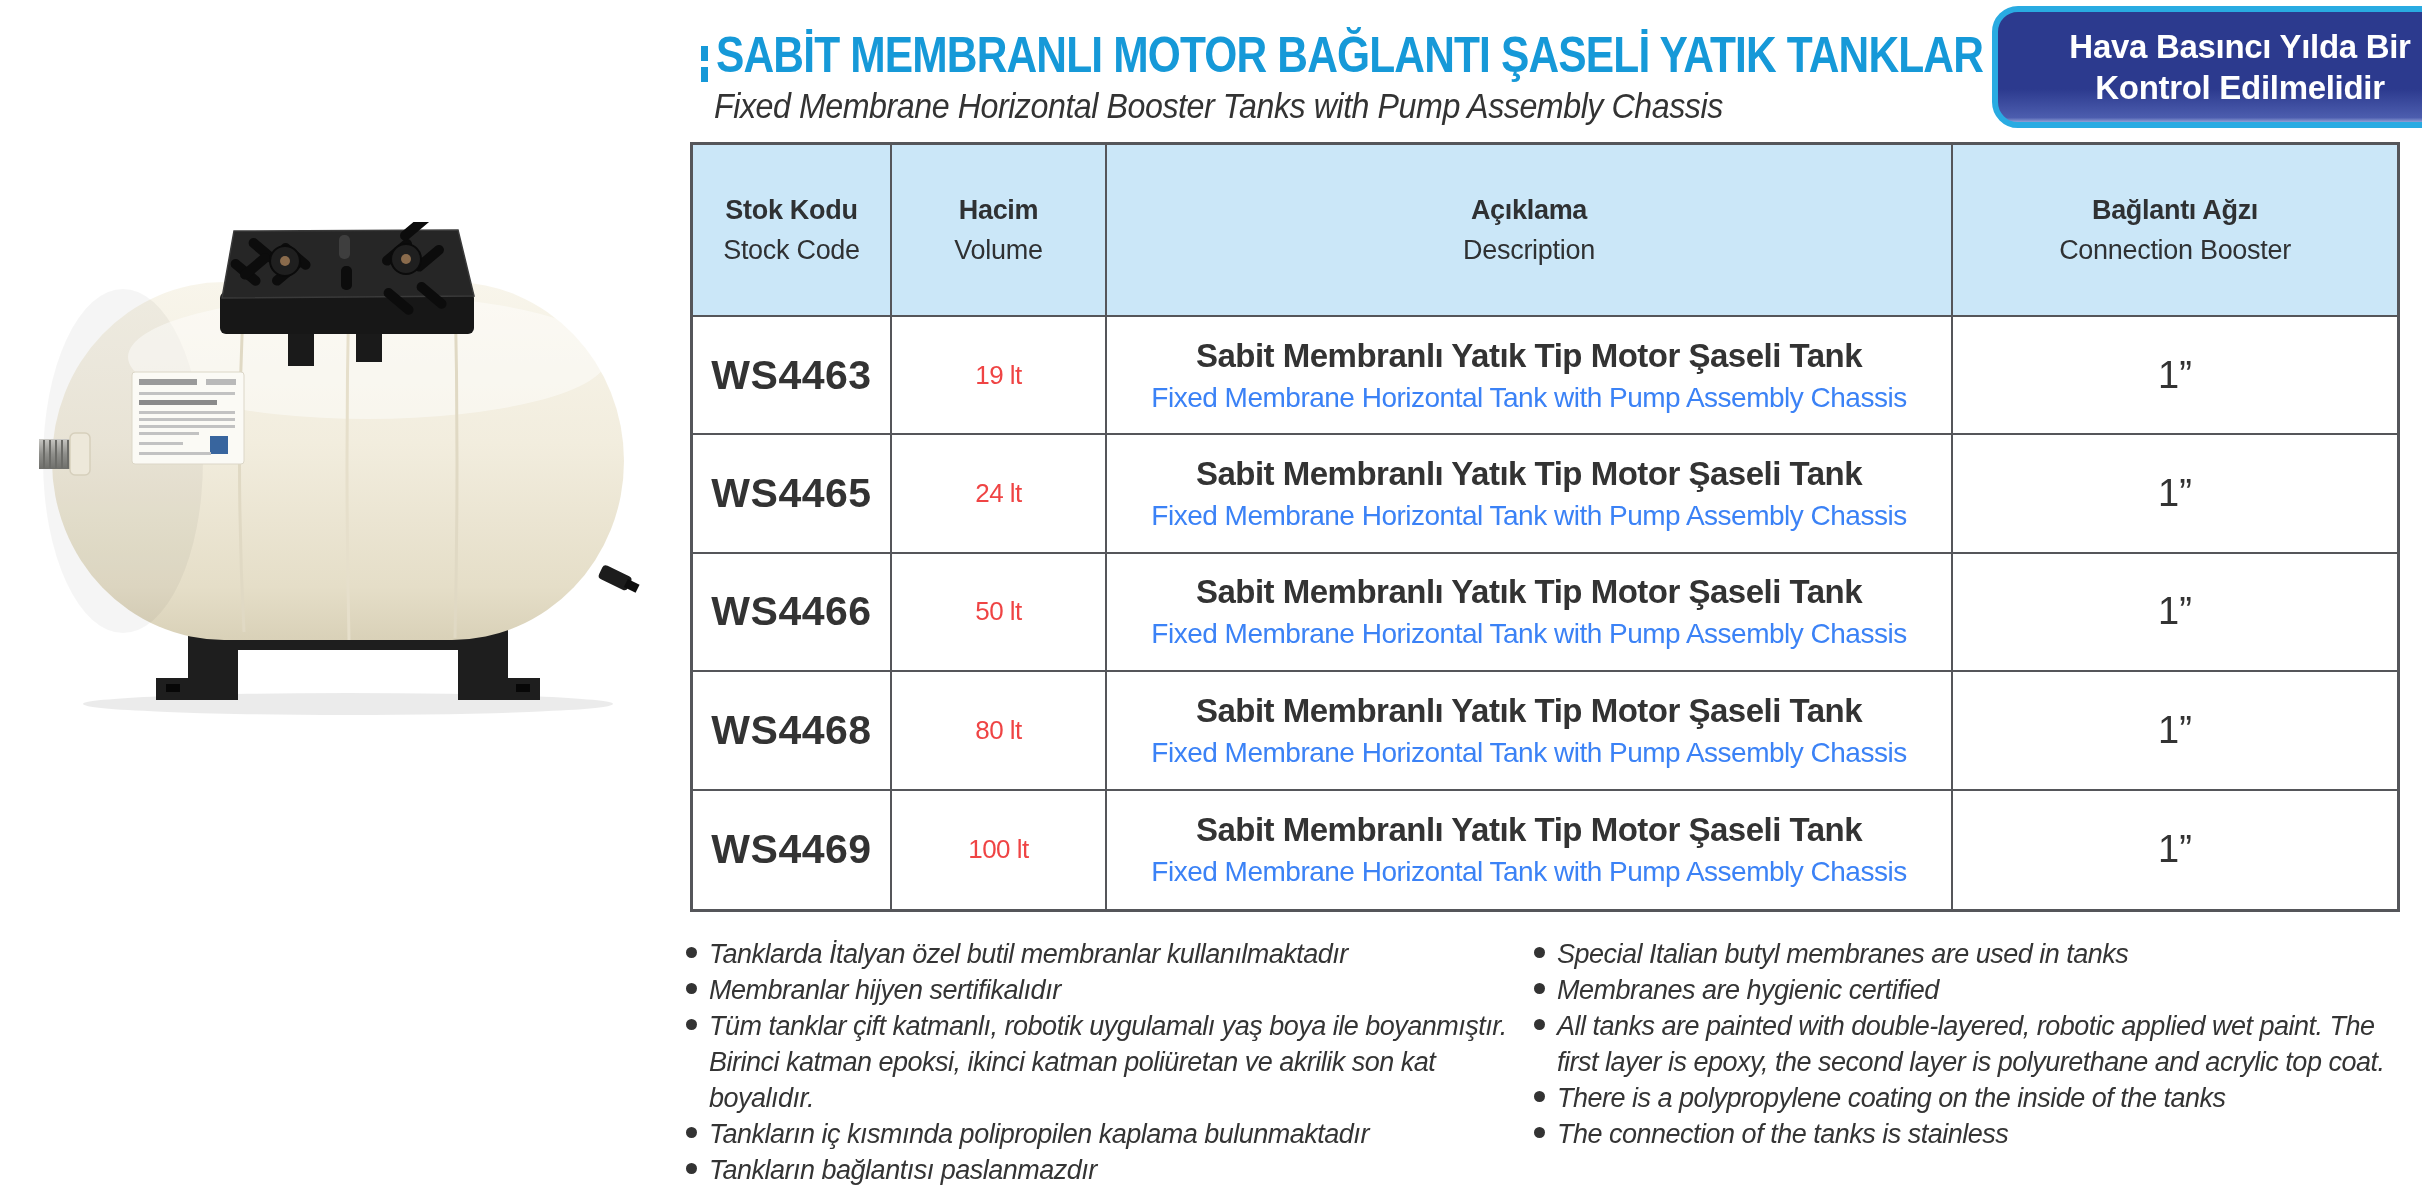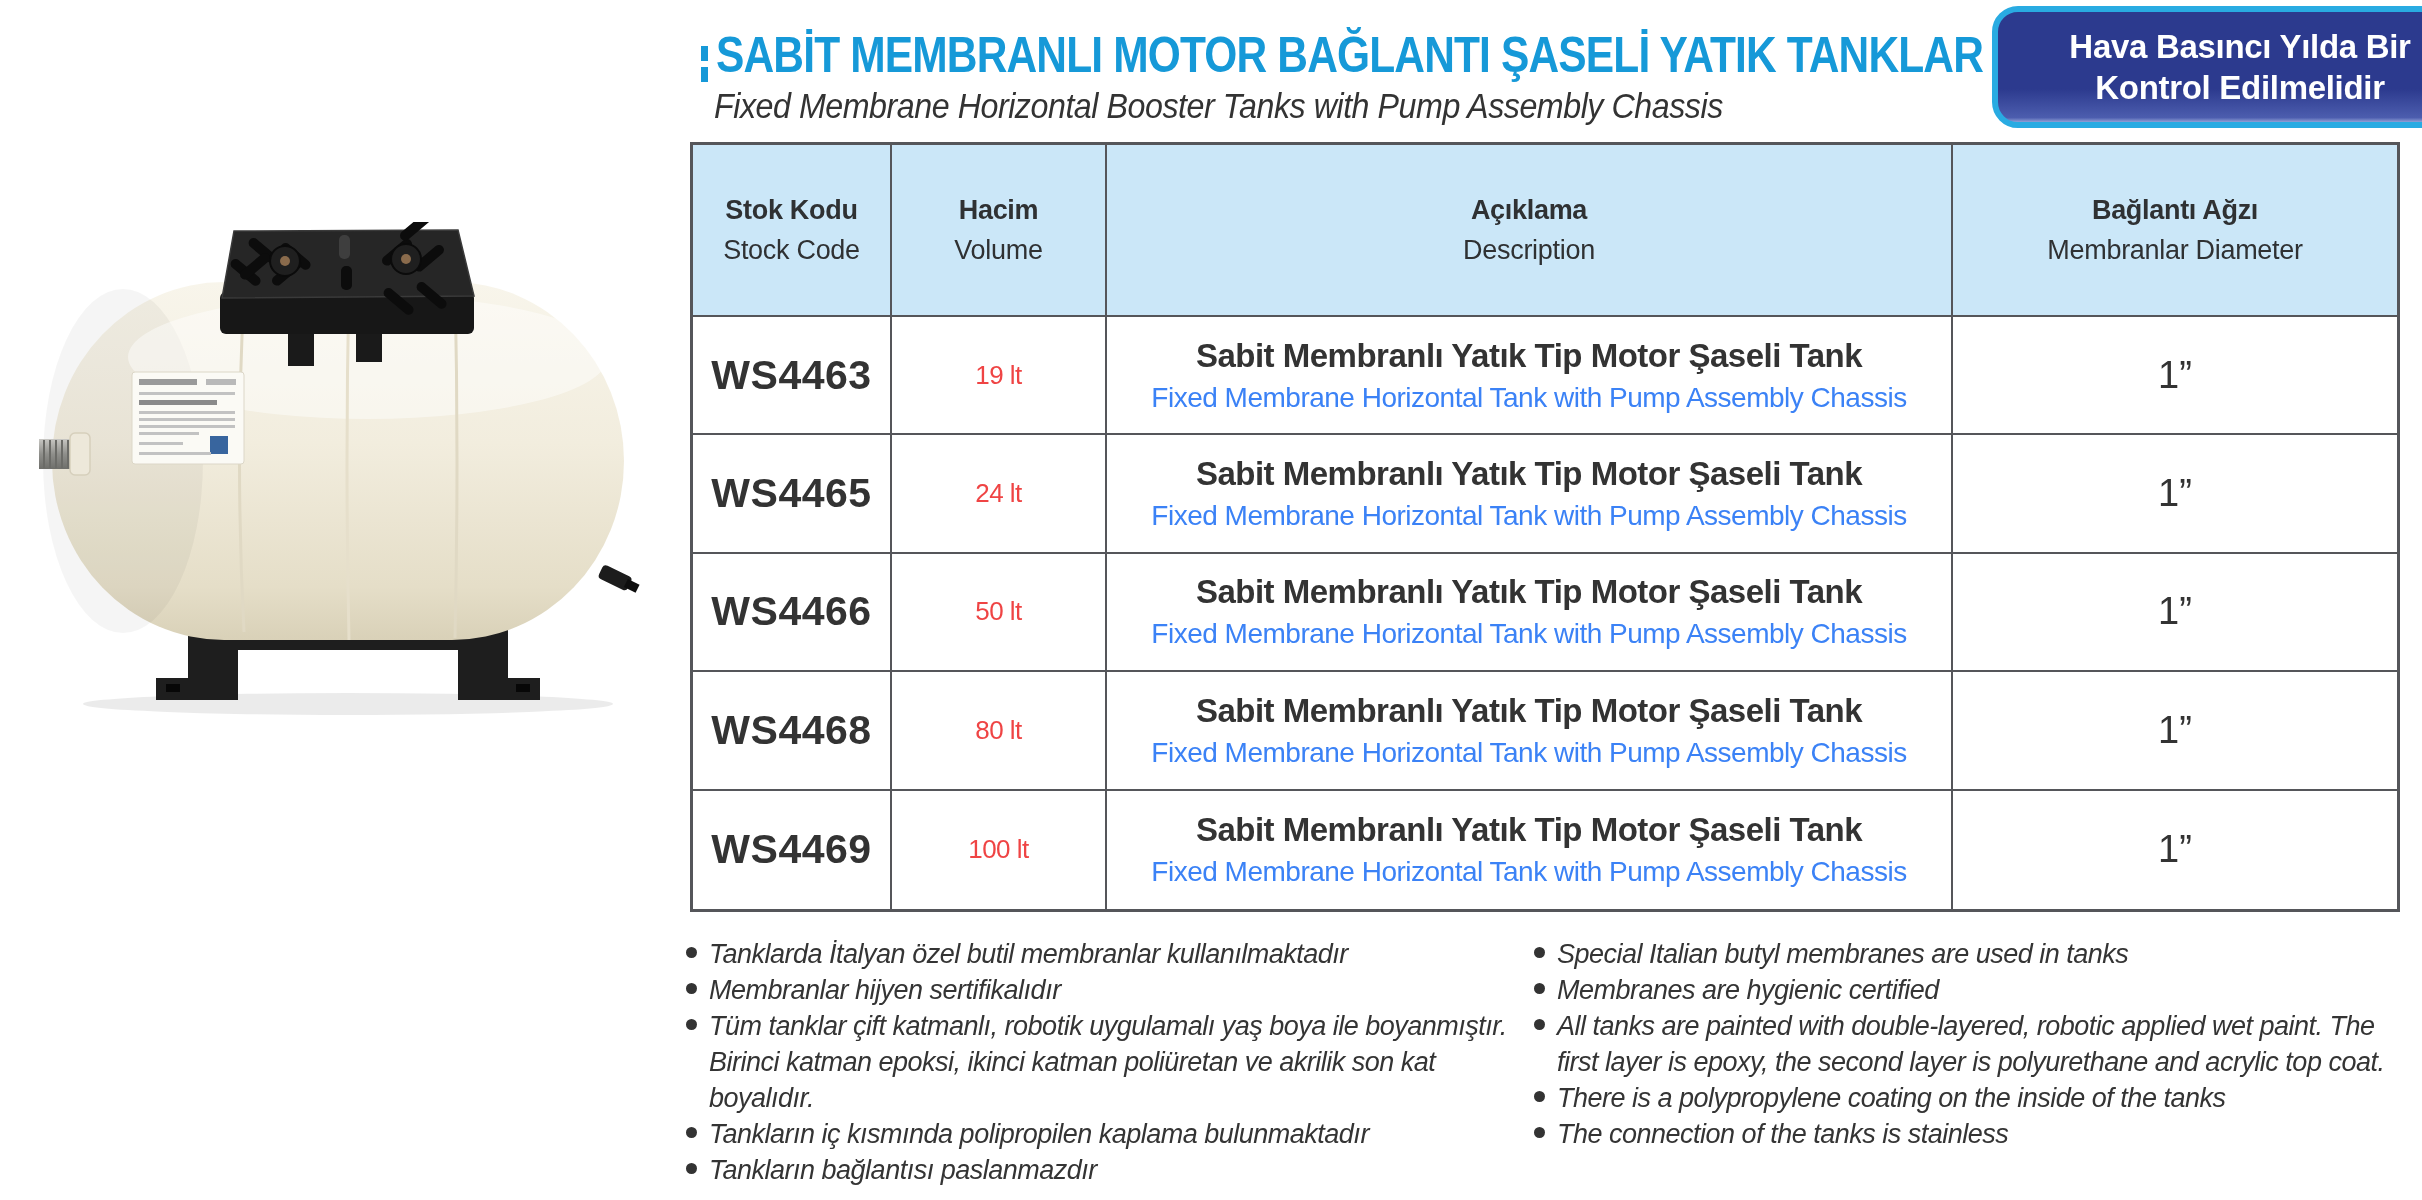--- a/index.html
+++ b/index.html
@@ -183,21 +183,21 @@
     <div class="cell th">
       <span class="th-tr">Hacim</span>
       <span class="th-en">Volume</span>
     </div>
     <div class="cell th">
       <span class="th-tr">Açıklama</span>
       <span class="th-en">Description</span>
     </div>
     <div class="cell th">
       <span class="th-tr">Bağlantı Ağzı</span>
-      <span class="th-en">Membranlar Diameter</span>
+      <span class="th-en">Connection Booster</span>
     </div>
 
     <div class="cell">
         <span class="code">WS4463</span>
       </div>
     <div class="cell">
         <span class="vol">19 lt</span>
       </div>
     <div class="cell">
       <span class="desc-tr">Sabit Membranlı Yatık Tip Motor Şaseli Tank</span>

